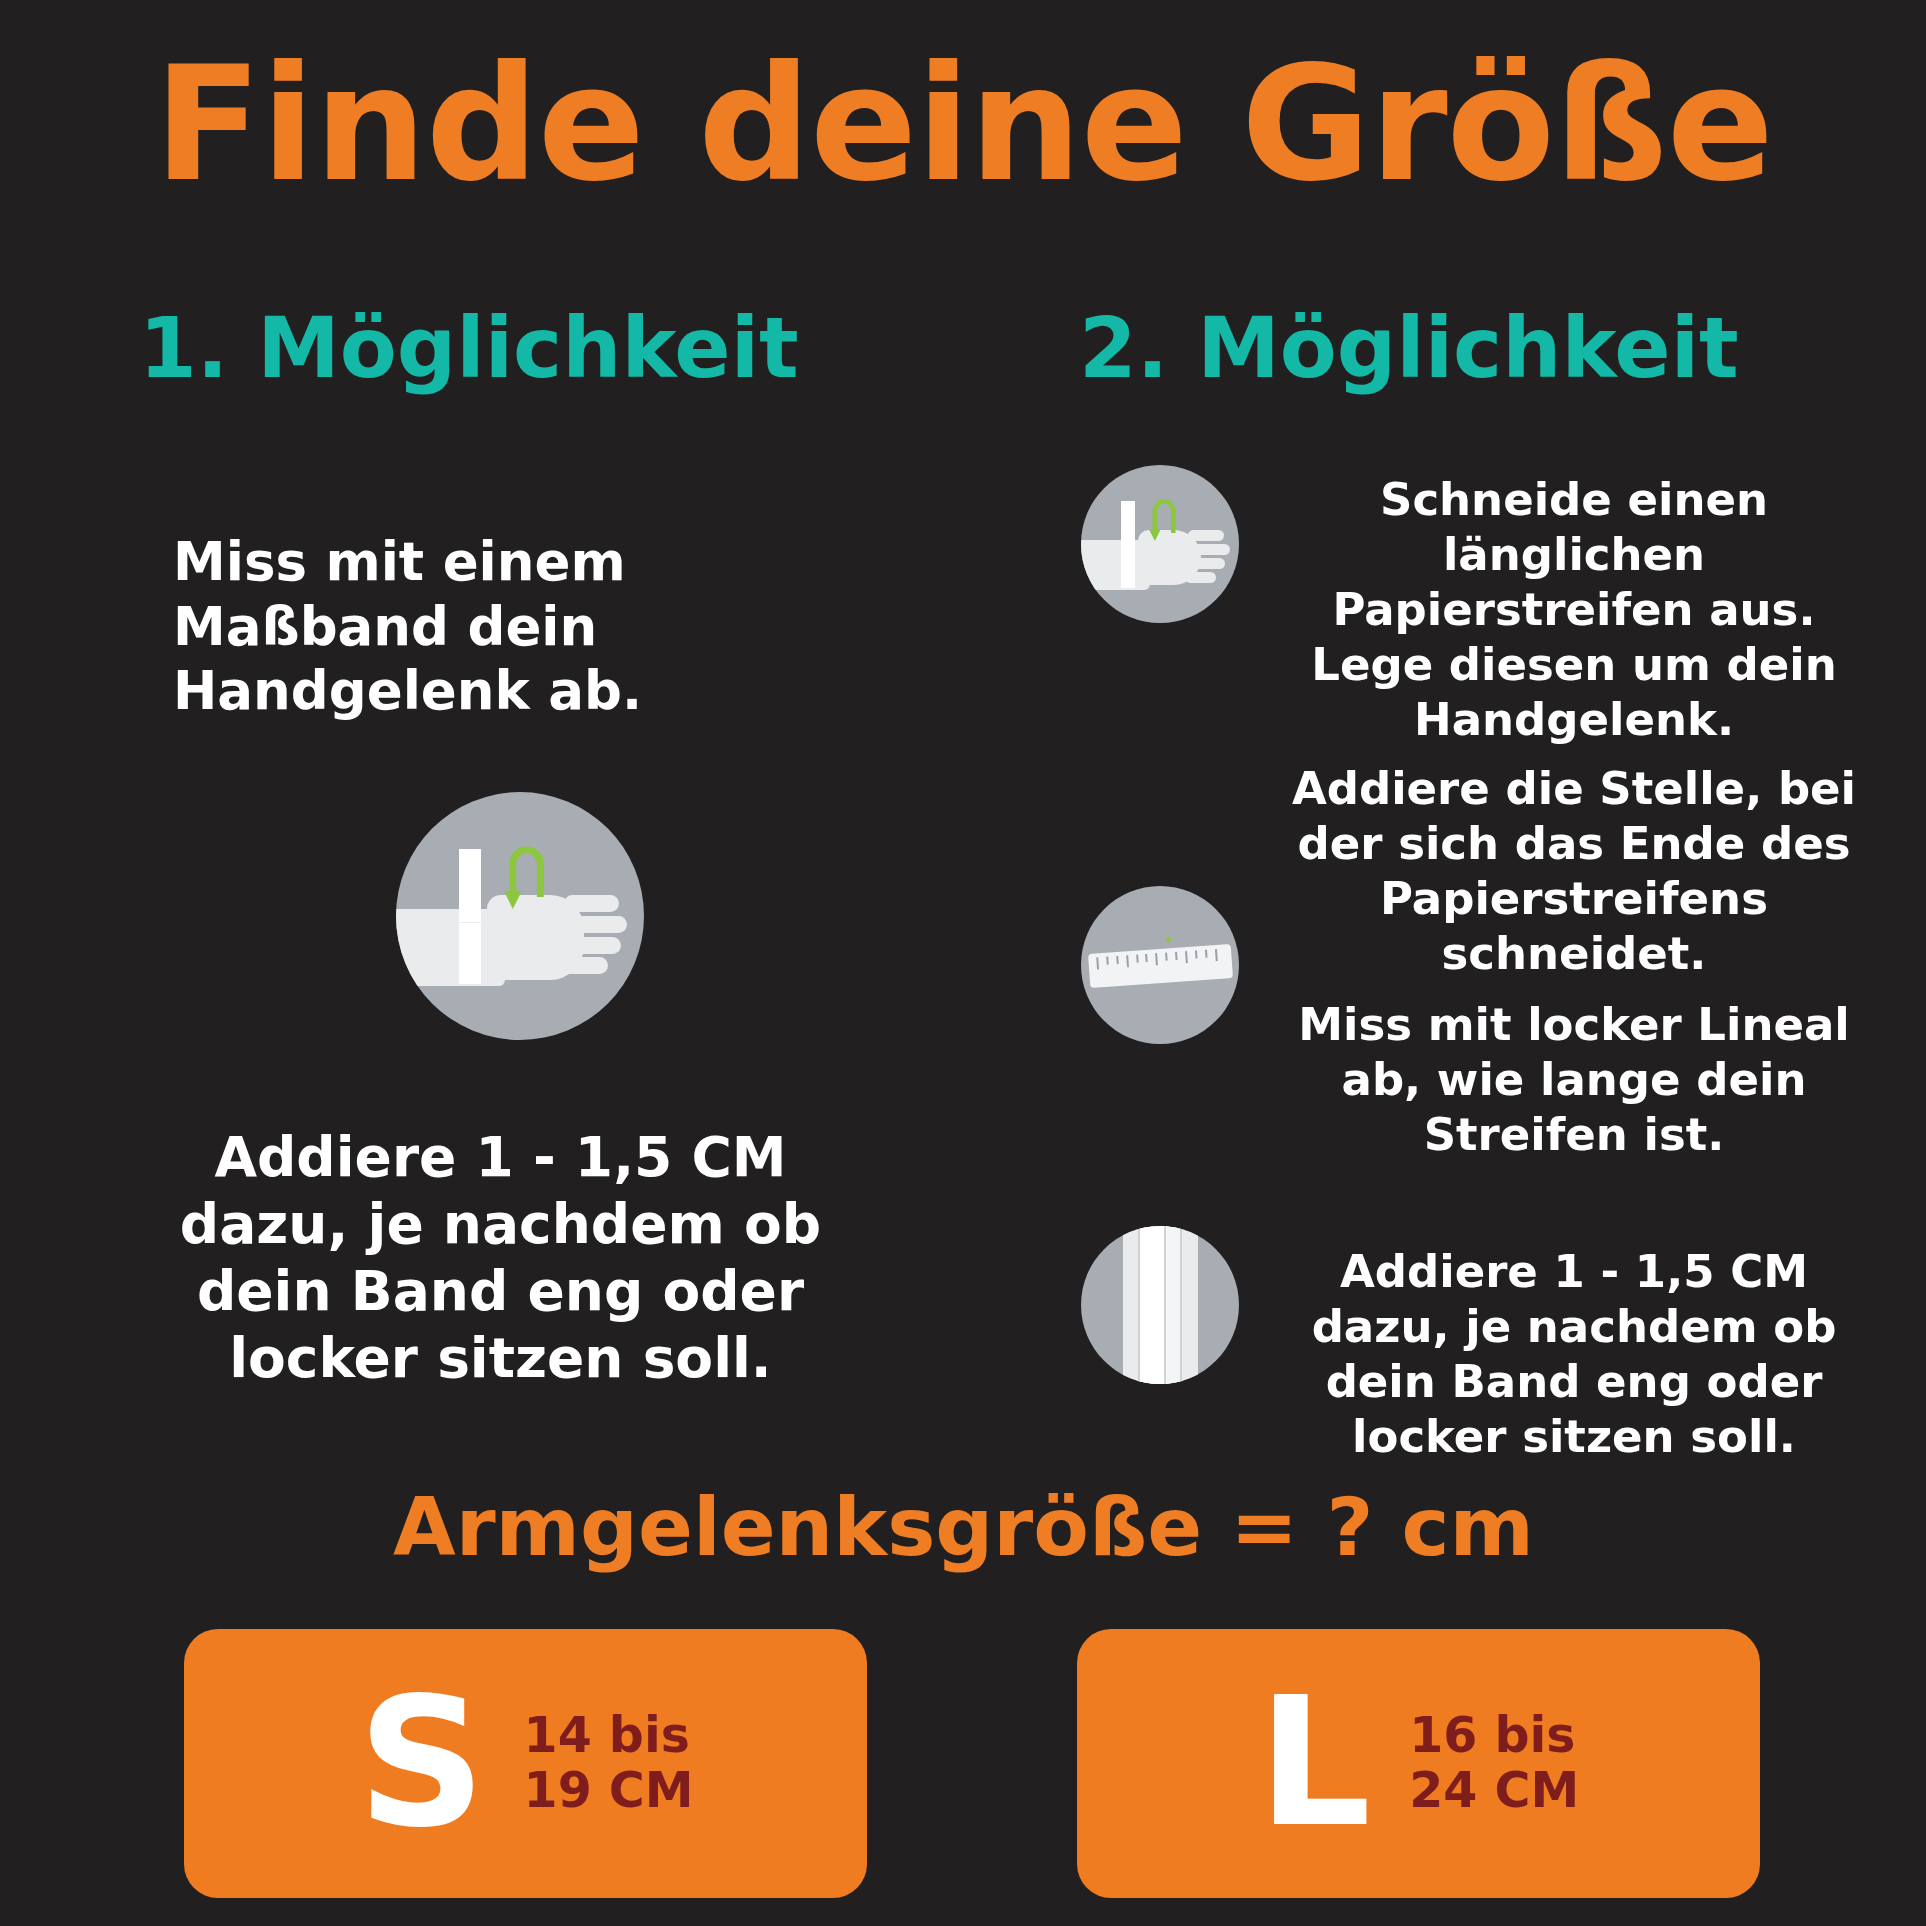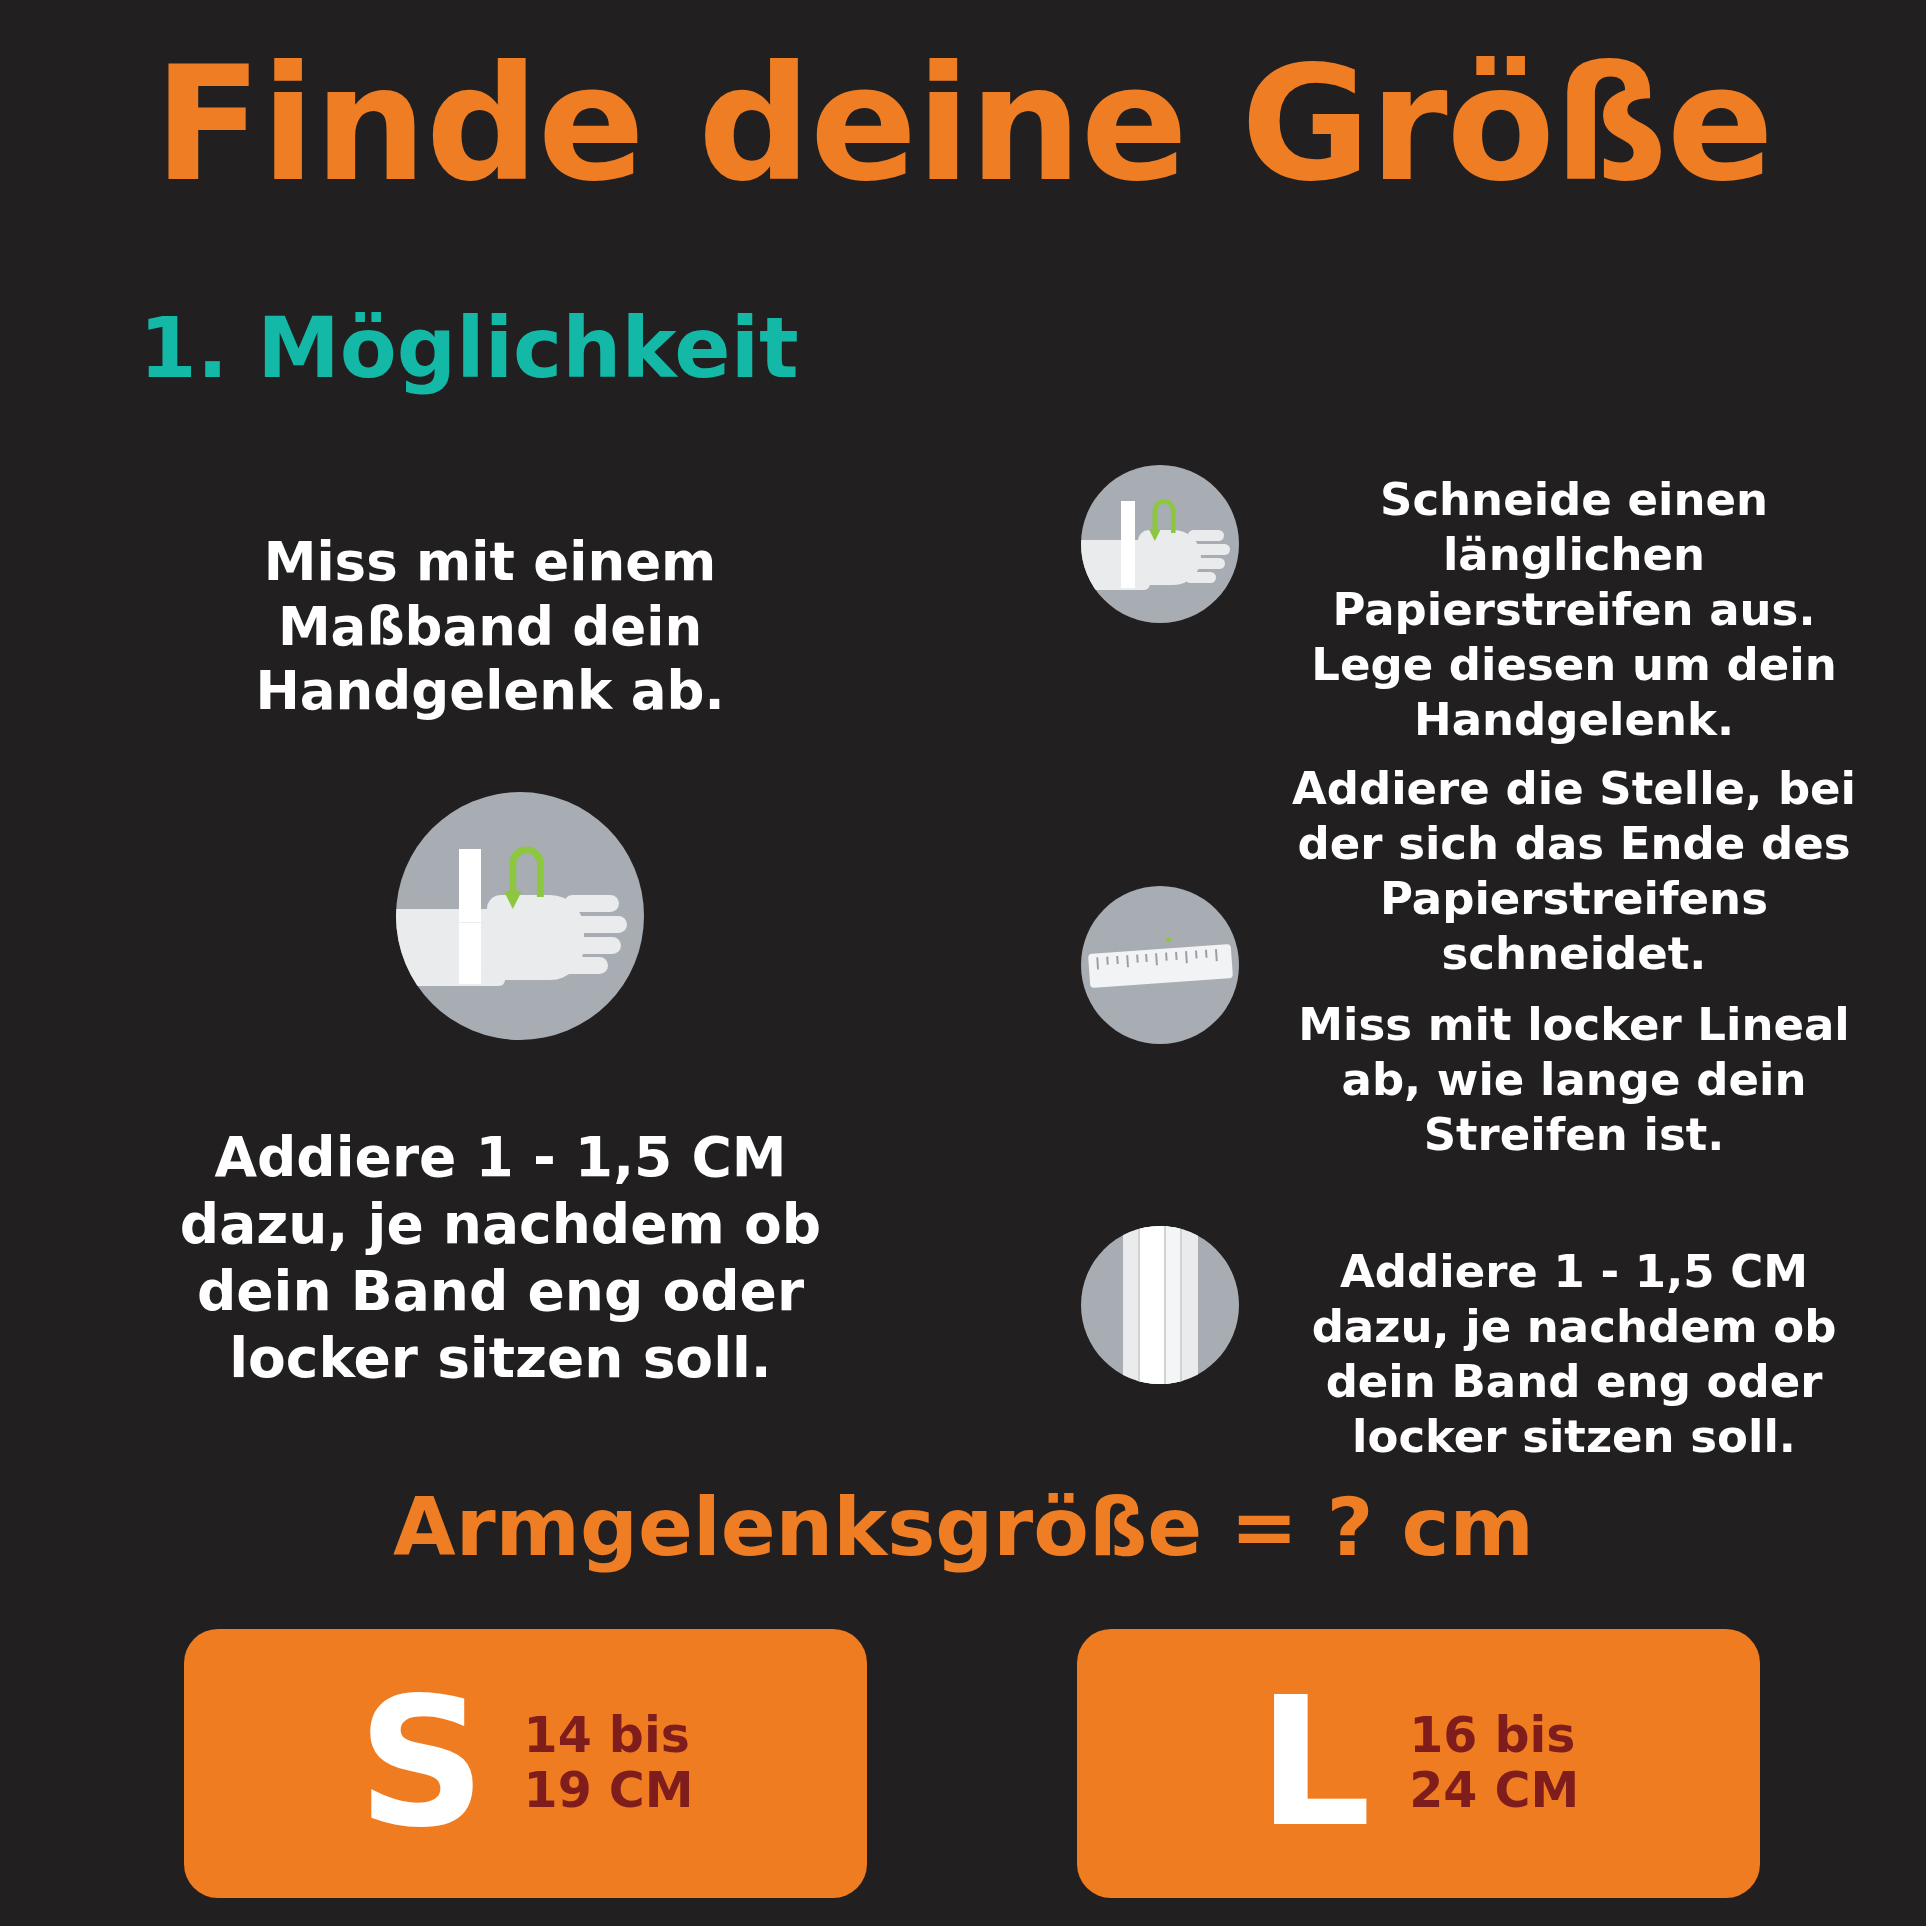--- a/index.html
+++ b/index.html
@@ -50,21 +50,21 @@
     color: #ffffff;
     font-weight: bold;
     line-height: 1.22;
   }
 
   
   #left-text-1 {
     left: 173px;
     top: 530px;
     width: 634px;
-    text-align: center;
+    text-align: left;
     font-size: 53px;
   }
   #left-text-2 {
     left: 149px;
     top: 1124px;
     width: 703px;
     text-align: center;
     font-size: 55px;
   }
 
@@ -227,20 +227,21 @@
   }
 </style>
 </head>
 <body>
 
 <div class="page">
 
   <div class="main-title">Finde deine Größe</div>
 
   <div class="col-title" id="title-left">1. Möglichkeit</div>
+  <div class="col-title" id="title-right">2. Möglichkeit</div>
 
   <div class="txt" id="left-text-1">Miss mit einem Maßband dein Handgelenk ab.</div>
 
   <div class="circle" id="circle-left-hand">
     <div class="hand-wrap">
 
       <div class="forearm" style="left:-10px; top:117px; width:119px; height:77px;"></div>
 
       <div class="palm" style="left:91px; top:103px; width:97px; height:85px;"></div>
 

